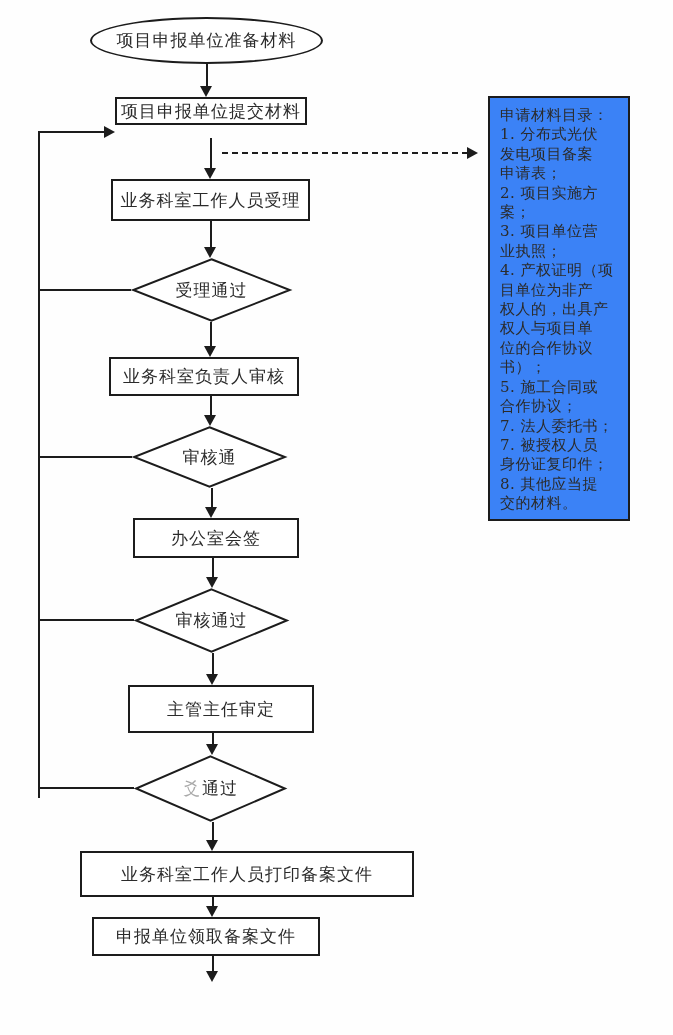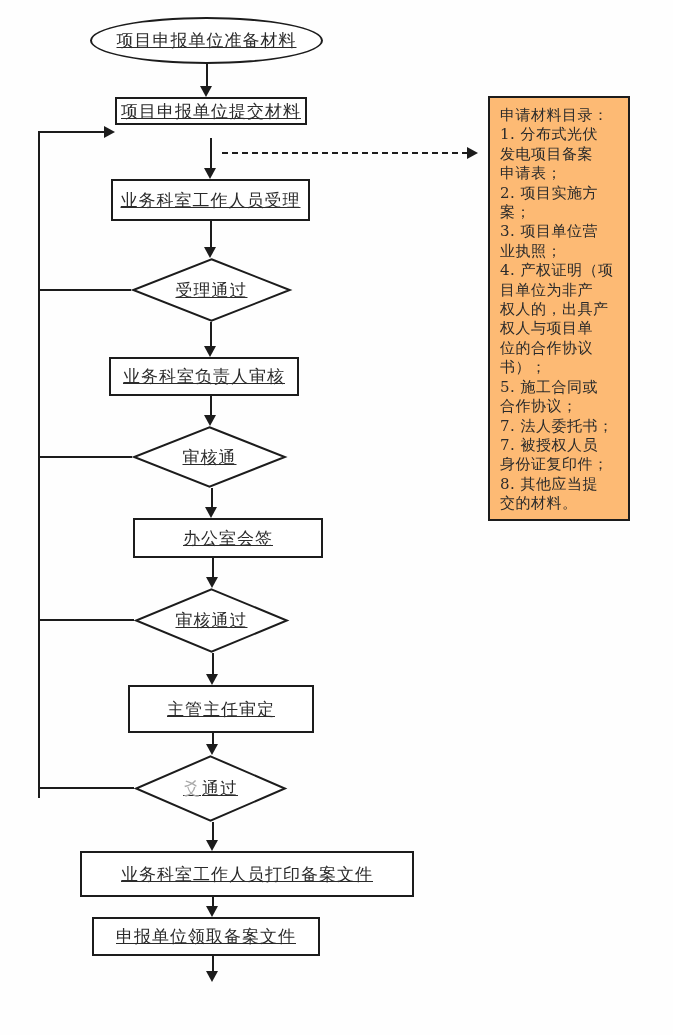--- a/index.html
+++ b/index.html
@@ -14,36 +14,36 @@
     display:flex; align-items:center; justify-content:center;
     font-size:17px; letter-spacing:1px; text-align:center;
     color:#2b2b2b; line-height:1.2;
   }
   .rect   { border:2px solid #1c1c1c; background:#ffffff; }
   .oval   { border:2px solid #1c1c1c; background:#ffffff; border-radius:50%; }
   .pill   { border:2px solid #1c1c1c; background:#ffffff; border-radius:22px; }
   .diamond{ background:transparent; }
   .diamond svg { position:absolute; left:0; top:0; width:100%; height:100%; }
   .diamond polygon { fill:#ffffff; stroke:#1c1c1c; stroke-width:2px; }
-  .lbl { position:relative; z-index:2; padding:0 4px;text-decoration:underline; }
+  .lbl { position:relative; z-index:2; padding:0 4px; }
   .faded { color:#a9a9a9; margin-right:1px; }
 
   .vline { position:absolute; width:2px; background:#1c1c1c; }
   .hline { position:absolute; height:2px; background:#1c1c1c; }
   .dash  { position:absolute; height:0; border-top:2px dashed #1c1c1c; }
   .ah-down  { position:absolute; width:0; height:0;
               border-left:6px solid transparent; border-right:6px solid transparent;
               border-top:11px solid #1c1c1c; }
   .ah-right { position:absolute; width:0; height:0;
               border-top:6px solid transparent; border-bottom:6px solid transparent;
               border-left:11px solid #1c1c1c; }
 
   .panel {
     position:absolute; left:488px; top:96px; width:142px; height:425px;
-    box-sizing:border-box; border:2px solid #1c1c1c; background:#fdba74;
+    box-sizing:border-box; border:2px solid #1c1c1c; background:#3b82f6;
     padding:8px 4px 8px 10px;
   }
   .panel-line {
     font-size:15px; line-height:19.4px; letter-spacing:0.5px;
     color:#2b2b2b; white-space:nowrap;
   }
 </style>
 </head>
 <body>
 
@@ -119,21 +119,21 @@
     <span class="lbl">业务科室负责人审核</span>
   </div>
 
   <div class="shape diamond" style="left:131px;top:426px;width:157px;height:62px">
     <svg viewBox="0 0 100 100" preserveAspectRatio="none">
         <polygon points="50,2 98,50 50,98 2,50" vector-effect="non-scaling-stroke"></polygon>
       </svg>
     <span class="lbl">审核通</span>
   </div>
 
-  <div class="shape rect" style="left:133px;top:518px;width:190px;height:40px">
+  <div class="shape rect" style="left:133px;top:518px;width:166px;height:40px">
     <span class="lbl">办公室会签</span>
   </div>
 
   <div class="shape diamond" style="left:133px;top:588px;width:157px;height:65px">
     <svg viewBox="0 0 100 100" preserveAspectRatio="none">
         <polygon points="50,2 98,50 50,98 2,50" vector-effect="non-scaling-stroke"></polygon>
       </svg>
     <span class="lbl">审核通过</span>
   </div>
 

